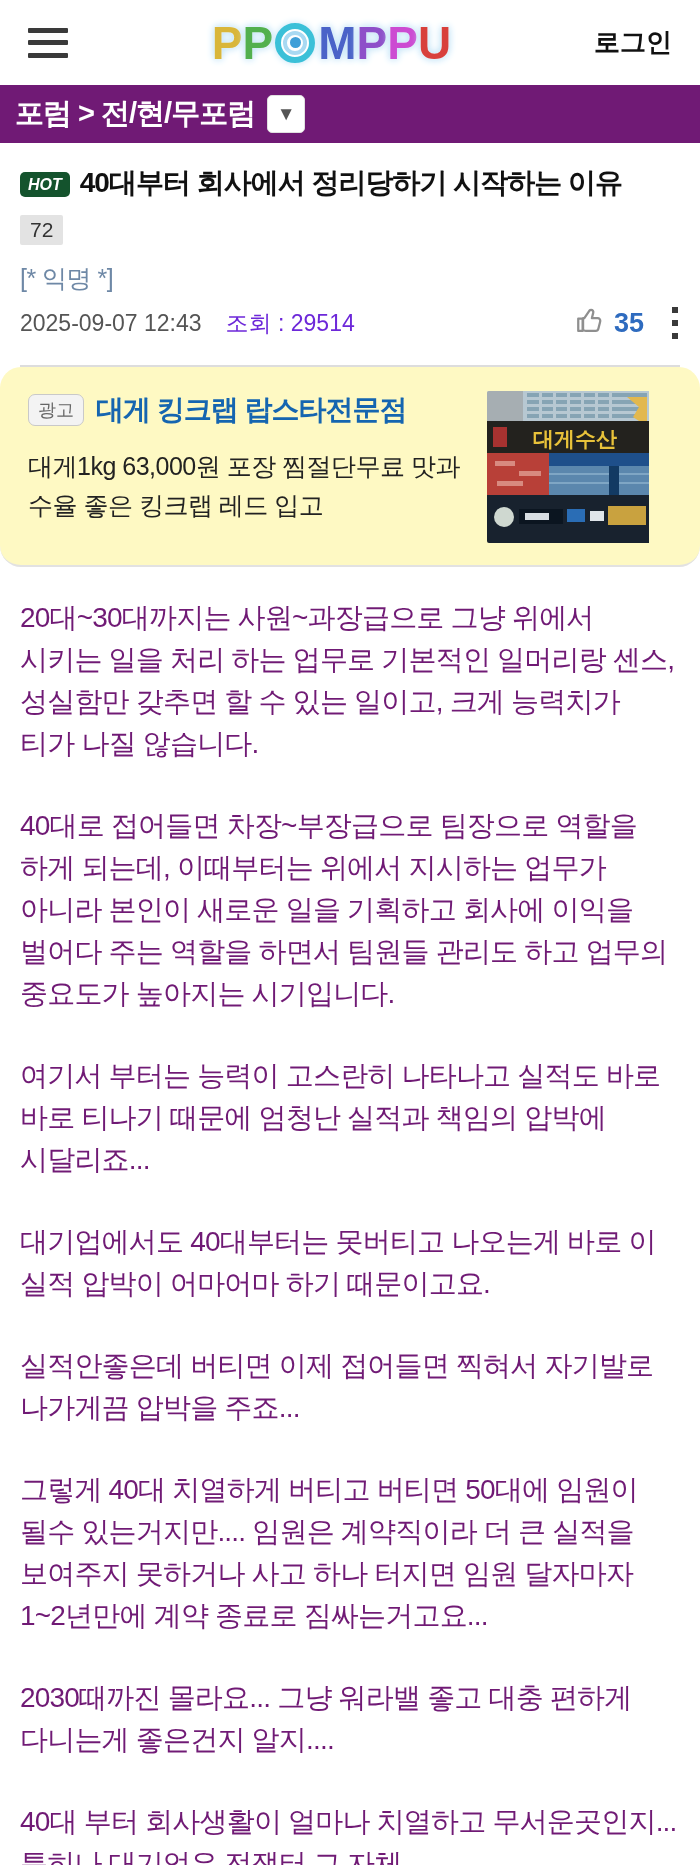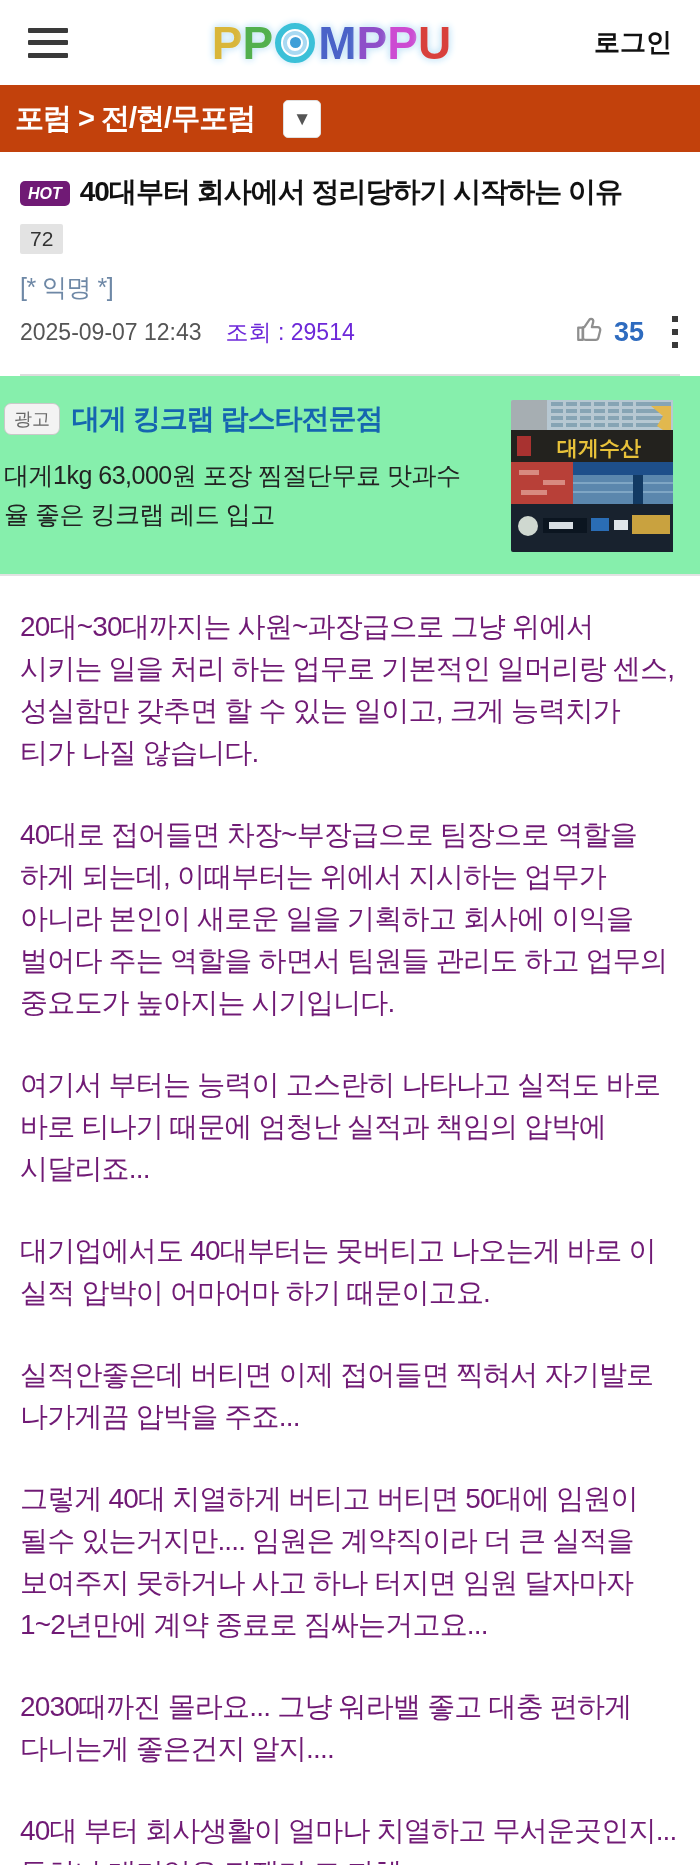--- a/index.html
+++ b/index.html
@@ -13,46 +13,46 @@
   .logo { display:flex; align-items:center; gap:1px; font-weight:bold; font-size:46px; letter-spacing:-1px;
           text-shadow:0 0 1px #fff,0 0 7px #bfe3f7,0 0 10px #cfeaf9; }
   .logo .lg { line-height:1; }
   .logo-o { width:40px; height:40px; border-radius:50%; border:6px solid #3bc0d8; position:relative; margin:0 2px;
             box-shadow:0 0 7px #bfe3f7; }
   .logo-o .ring { position:absolute; inset:2px; border:4px solid #a8d9f2; border-radius:50%; }
   .logo-o .dot { position:absolute; left:50%; top:50%; width:11px; height:11px; margin:-5.5px 0 0 -5.5px; border-radius:50%; background:#3f9fd8; }
   .login { font-size:26px; font-weight:bold; color:#111; cursor:pointer; }
 
   
-  .crumbbar { height:67px; background:#c2410c; display:flex; align-items:center; padding:0 15px; gap:28px; }
+  .crumbbar { height:58px; background:#701a75; display:flex; align-items:center; padding:0 15px; gap:12px; }
   .crumb { color:#fff; font-size:29px; font-weight:bold; letter-spacing:-1px; }
   .dropbtn { width:38px; height:38px; background:#fff; border:1px solid #e0e0e0; border-radius:5px;
              display:flex; align-items:center; justify-content:center; font-size:19px; color:#555; cursor:pointer; }
 
   
   .posthead { padding:22px 20px 0; }
   .titlerow { display:flex; align-items:flex-start; gap:10px; }
-  .hot { background:#701a75; color:#fff; font-size:16px; font-weight:bold; font-style:italic;
+  .hot { background:#14532d; color:#fff; font-size:16px; font-weight:bold; font-style:italic;
          padding:5px 8px 4px; border-radius:5px; line-height:1; margin-top:7px; flex:none; }
   .title { font-size:28px; font-weight:bold; color:#111; line-height:1.3; letter-spacing:-1px; }
   .cmt { display:inline-block; background:#e3e3e3; color:#333; font-size:21px; padding:3px 10px; margin-top:14px; border-radius:2px; }
   .author { margin-top:17px; font-size:25px; color:#6e88a6; letter-spacing:-0.5px; }
   .metarow { margin-top:8px; display:flex; align-items:center; }
   .datetime { font-size:23px; color:#555; }
   .views { font-size:23px; color:#6d28d9; margin-left:24px; }
   .meta-right { margin-left:auto; display:flex; align-items:center; gap:26px; }
   .likewrap { display:flex; align-items:center; gap:6px; cursor:pointer; }
   .likecount { font-size:27px; font-weight:bold; color:#2e6bbf; }
   .kebab { display:flex; flex-direction:column; gap:7px; padding:4px 2px; cursor:pointer; }
   .kebab i { width:6px; height:6px; background:#3a3a3a; display:block; }
 
   .divider { height:2px; background:#ddd; margin-top:22px; }
 
   
-  .adbox { background:#86efac; padding:24px 4px 22px; display:flex; gap:16px; border-bottom:2px solid #e2e2e2; }
+  .adbox { background:#fef9c3; padding:24px 28px 22px; display:flex; gap:16px; border-bottom:2px solid #e2e2e2;border-radius:21px; }
   .ad-left { flex:1 1 auto; min-width:0; }
   .ad-titlerow { display:flex; align-items:center; gap:12px; }
   .adbadge { border:1px solid #c9c9c9; background:#f3f3f3; color:#666; font-size:18px; padding:3px 9px; border-radius:7px; flex:none; }
   .adtitle { color:#1565b0; font-size:28px; font-weight:bold; letter-spacing:-1px; cursor:pointer; }
   .adbody { margin-top:18px; font-size:25px; line-height:1.55; color:#222; letter-spacing:-0.5px; max-width:480px; }
   .adimg { flex:none; width:185px; height:152px; border-radius:2px; overflow:hidden; cursor:pointer; }
 
   
   .content { padding:30px 20px 34px; }
   .content p { font-size:28px; line-height:1.5; color:#701a75; letter-spacing:-0.8px; margin-bottom:40px; word-break:keep-all; }

